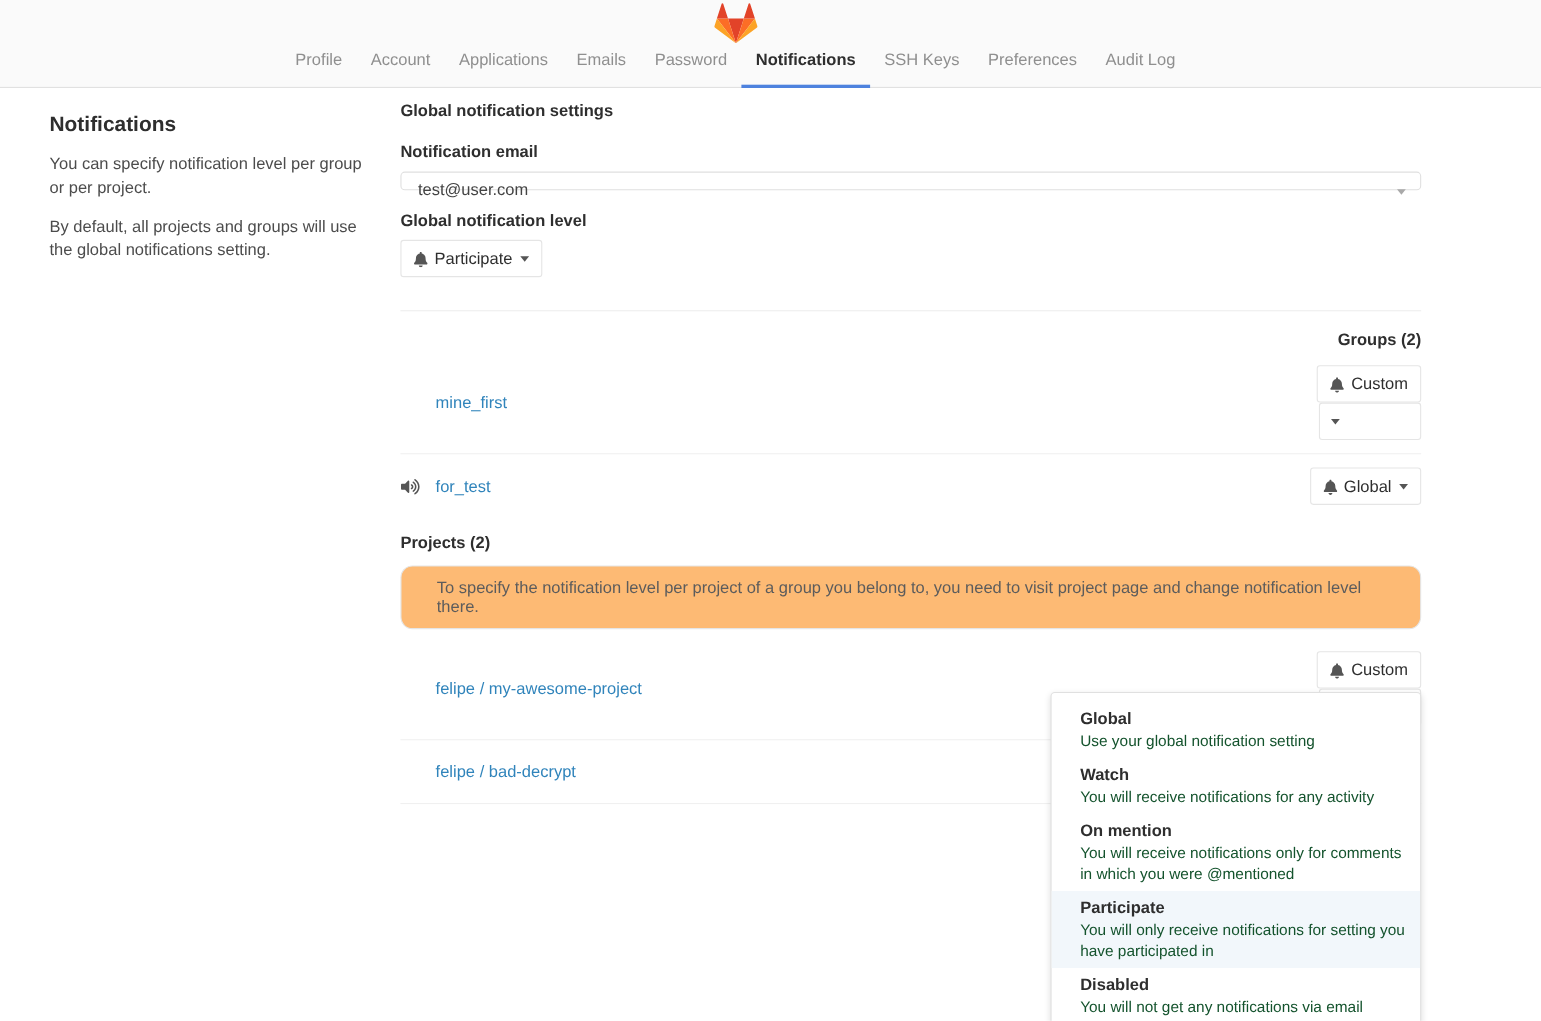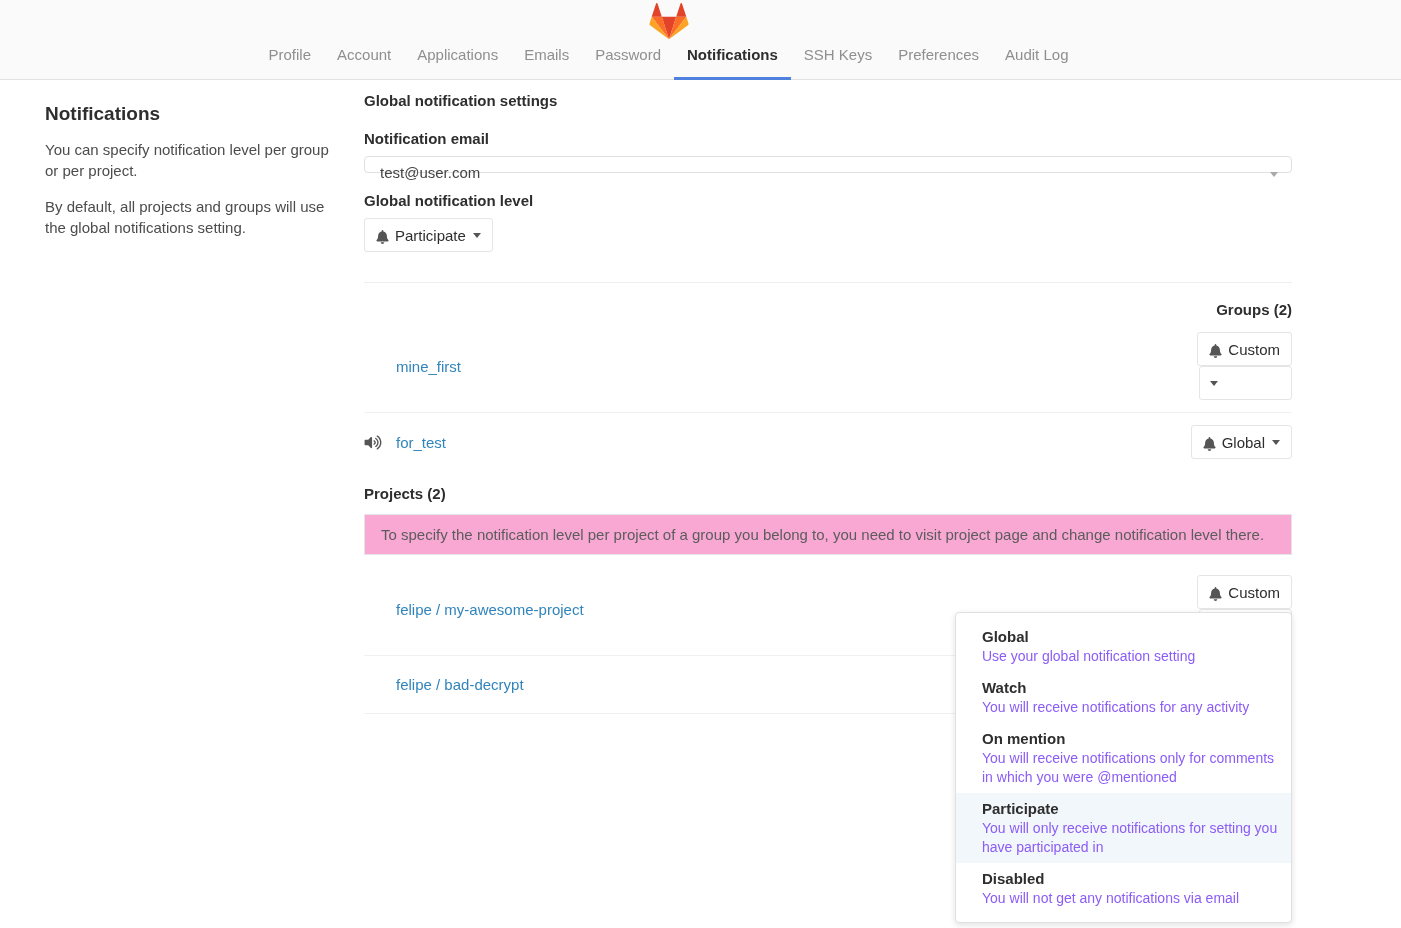--- a/index.html
+++ b/index.html
@@ -45,31 +45,31 @@
 
   .list { list-style:none; margin-bottom:10px; }
   .row { display:flex; align-items:center; padding:12px 0; min-height:58px; }
   .row.bordered { border-bottom:1px solid #f0f0f0; }
   .row-icon { width:32px; display:flex; align-items:center; color:#555; }
   .row-link { color:#3084bb; text-decoration:none; cursor:pointer; }
   .row .spacer { flex:1; }
 
   .group-heading { font-size:15px; font-weight:bold; margin:8px 0 2px;text-align:right; }
   .projects-heading { font-size:15px; font-weight:bold; margin:14px 0 12px; }
-  .notice { background:#f9a8d4; border:1px solid #e5e5e5; border-radius:0;
-            padding:11px 16px; color:#5c5c5c; margin-bottom:8px; }
+  .notice { background:#fdba74; border:1px solid #e5e5e5; border-radius:11px;
+            padding:11px 32px; color:#5c5c5c; margin-bottom:8px; }
 
   
   .dropdown { position:absolute; top:37px; right:0; width:337px; background:#fff;
               border:1px solid #e0e0e0; border-radius:4px; box-shadow:0 2px 6px rgba(0,0,0,.12);
               padding:8px 0; z-index:100; }
   .dd-item { display:block; padding:6px 8px 6px 26px; cursor:pointer; text-decoration:none; }
   .dd-item.selected { background:#f2f7fb; }
   .dd-title { display:block; font-weight:bold; color:#2e2e2e; font-size:15px; line-height:20px; }
-  .dd-desc { display:block; color:#8b5cf6; font-size:14px; line-height:19px; }
+  .dd-desc { display:block; color:#14532d; font-size:14px; line-height:19px; }
 
   svg { display:block; }
   .bell svg, .row-icon svg { display:inline-block; vertical-align:middle; }
 </style>
 </head>
 <body>
 
 <header class="page-header">
   <div class="header-inner">
     <a class="logo">

